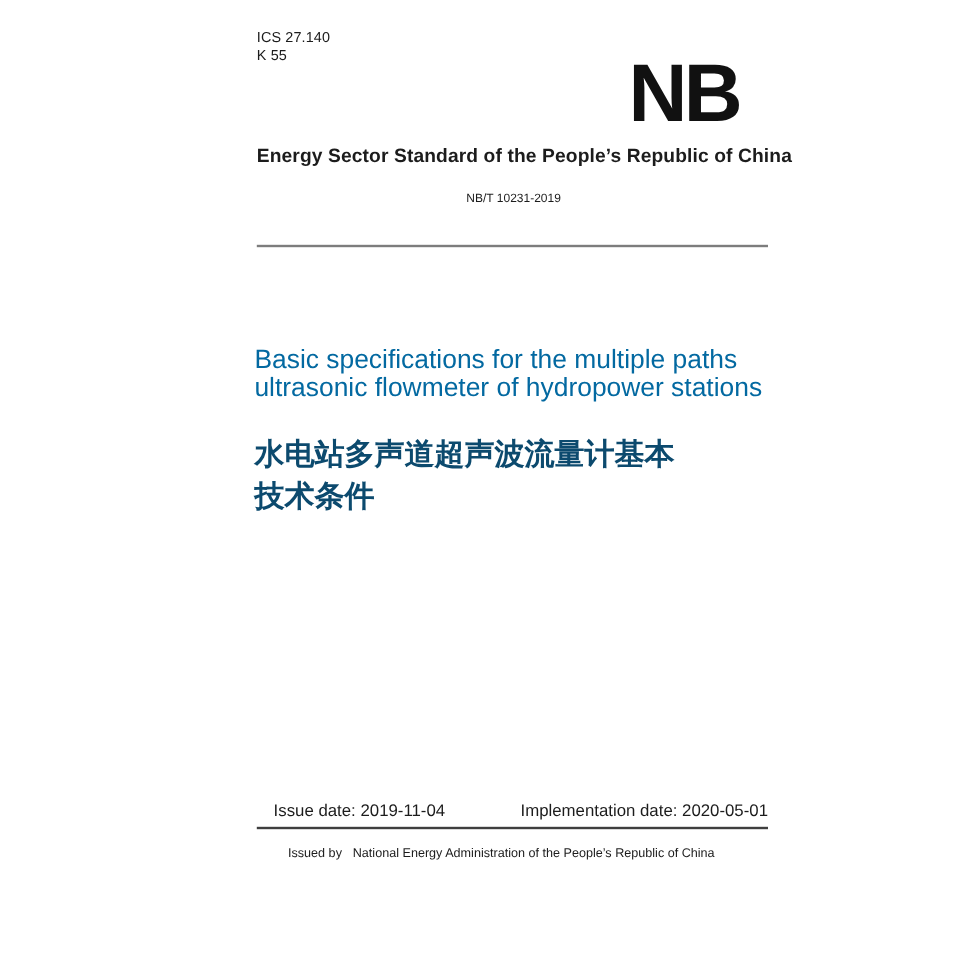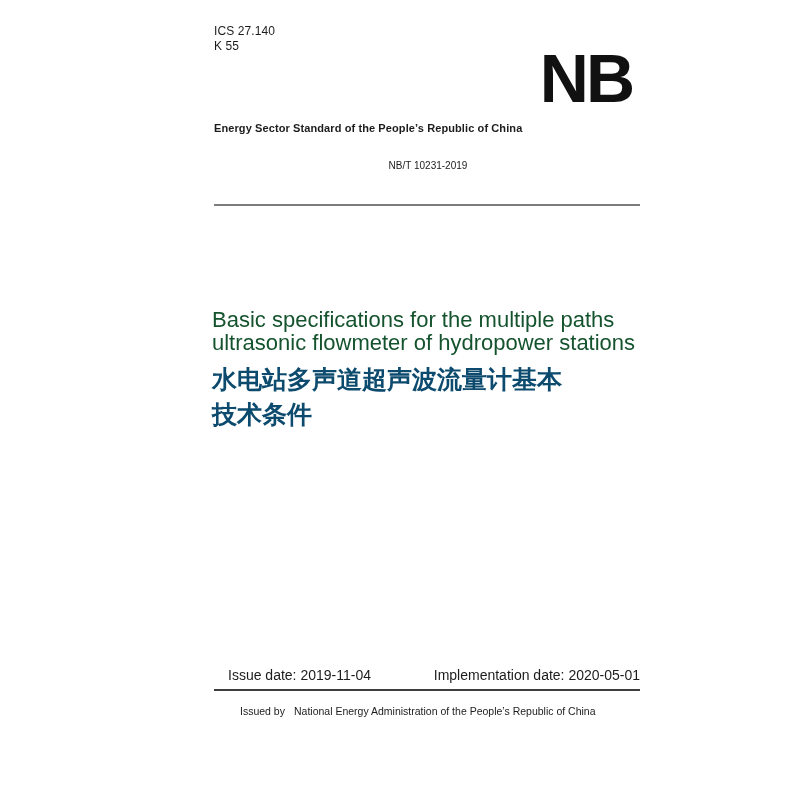--- a/index.html
+++ b/index.html
@@ -25,34 +25,34 @@
     top: 24px;
     font-size: 12px;
     line-height: 15px;
     letter-spacing: 0.1px;
   }
 
   
   .nb-logo {
     position: absolute;
     top: 44px;
-    right: 196px;
+    right: 212px;
     font-size: 68px;
     line-height: 1;
     font-weight: 900;
     letter-spacing: -3px;
     color: #111111;
   }
 
   
   .standard-name {
     position: absolute;
     left: 186px;
     top: 122px;
-    font-size: 11px;
+    font-size: 16px;
     font-weight: bold;
     letter-spacing: 0.1px;
   }
 
   
   .standard-code {
     position: absolute;
     left: 186px;
     right: 186px;
     top: 160px;
@@ -66,25 +66,25 @@
     width: 426px;
     top: 204px;
     height: 2px;
     background: #7d7d7d;
   }
 
   
   .title-en {
     position: absolute;
     left: 184px;
-    top: 308px;
+    top: 288px;
     font-size: 22px;
     line-height: 23px;
     font-weight: normal;
-    color: #14532d;
+    color: #0369a1;
   }
 
   
   .title-zh {
     position: absolute;
     left: 184px;
     top: 362px;
     font-size: 25px;
     line-height: 35px;
     font-weight: bold;

